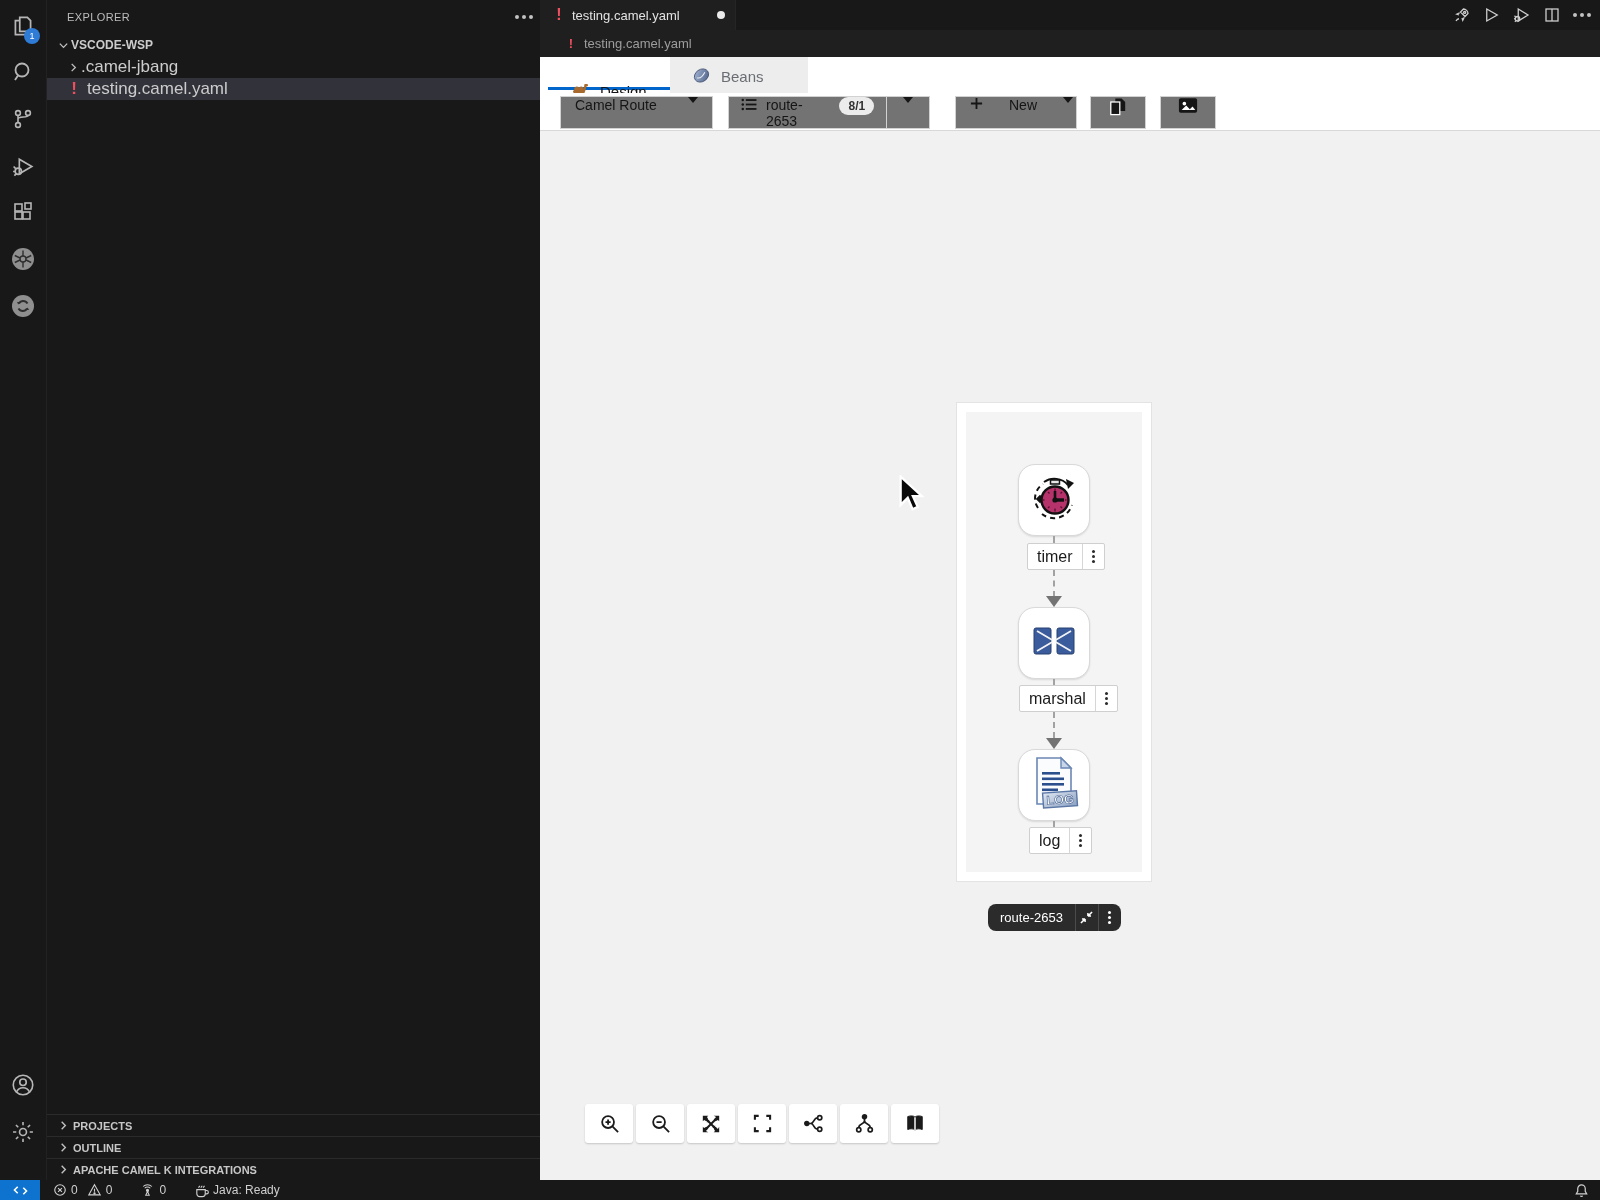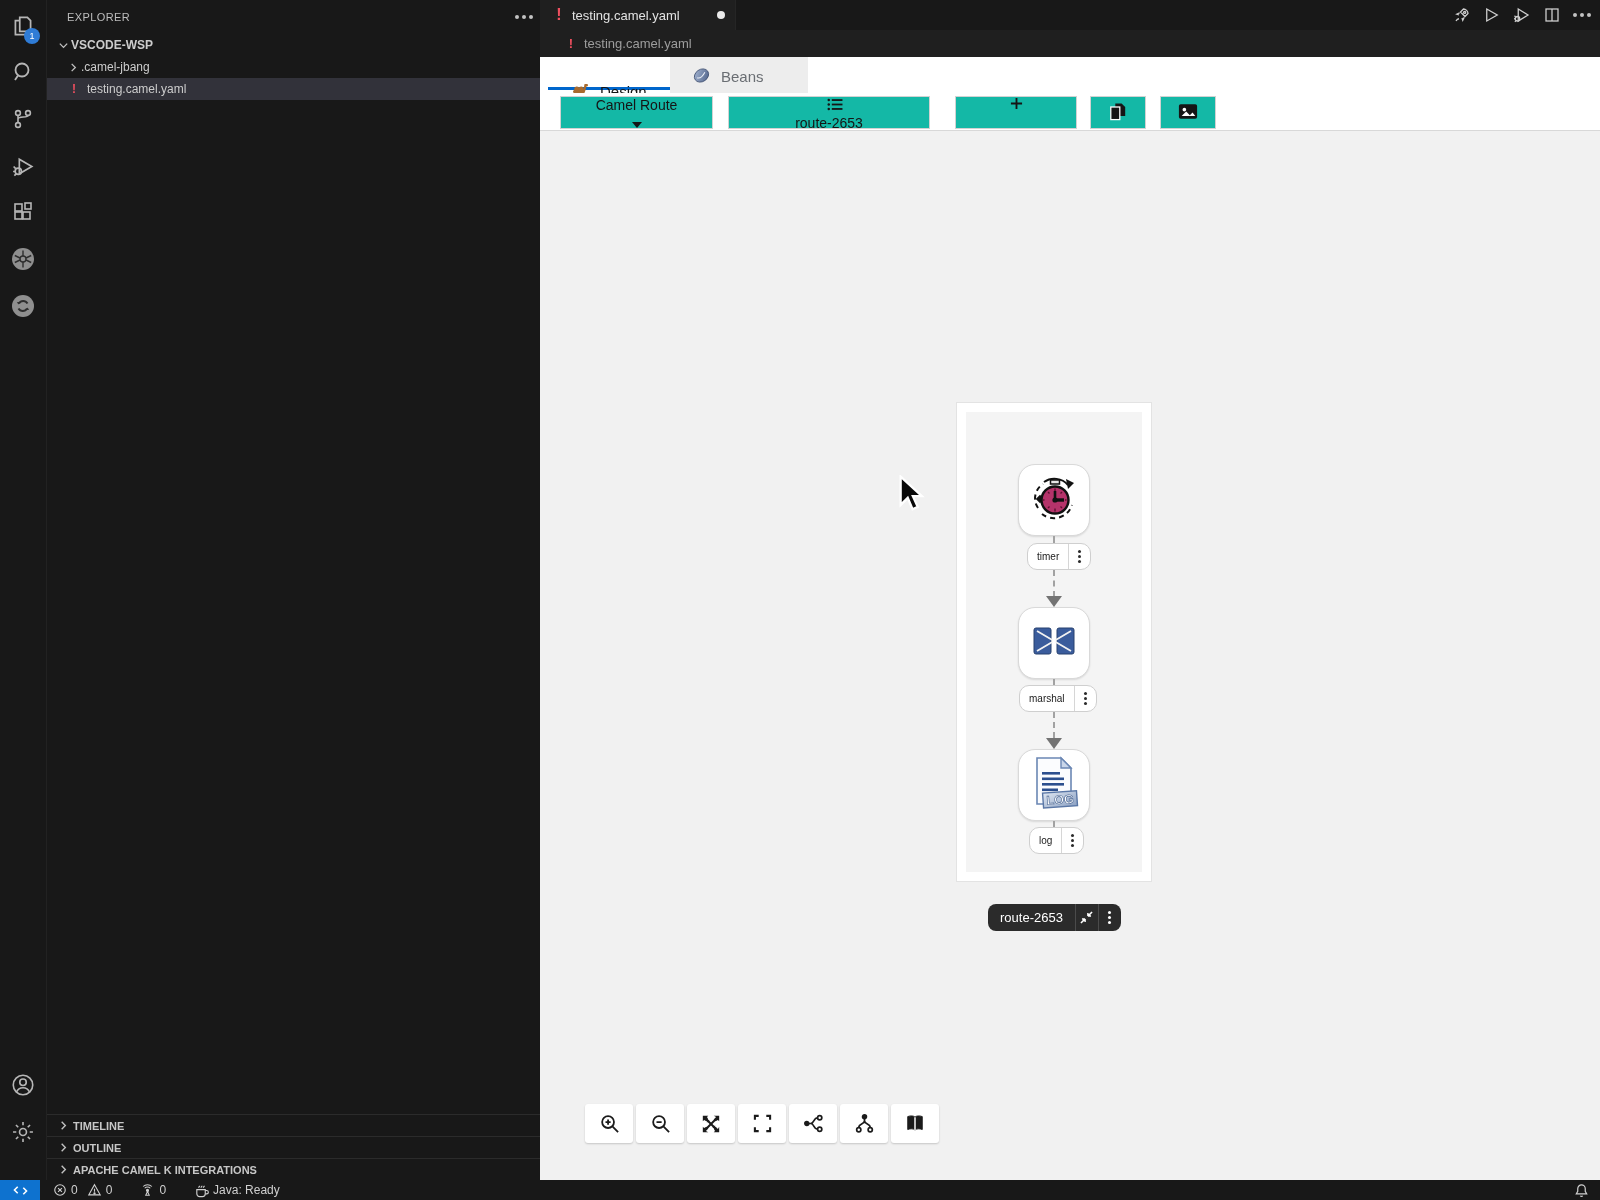--- a/index.html
+++ b/index.html
@@ -12,21 +12,21 @@
   .activitybar { left:0; top:0; width:46px; height:1180px; background:#181818; z-index:5; }
   .ab-icon { position:absolute; left:0; width:46px; height:44px; display:flex; align-items:center; justify-content:center; color:#b6b6b6; cursor:pointer; }
   .ab-icon svg { display:block; }
   .ab-badge { position:absolute; right:6px; bottom:4px; min-width:16px; height:16px; border-radius:8px; background:#2f7cd6; color:#fff; font-size:9px; line-height:16px; text-align:center; }
 
   
   .sidebar { left:46px; top:0; width:494px; height:1180px; background:#181818; border-left:1px solid #222; color:#cccccc; }
   .sb-header { height:34px; display:flex; align-items:center; justify-content:space-between; padding:0 14px 0 20px; }
   .sb-title { font-size:11px; letter-spacing:.4px; color:#bdbdbd; }
   .hdots { width:4px; height:4px; border-radius:50%; background:#c2c2c2; box-shadow:-7px 0 0 #c2c2c2, 7px 0 0 #c2c2c2; }
-  .tree-row { height:22px; display:flex; align-items:center; font-size:12px; color:#cccccc; cursor:pointer; }
+  .tree-row { height:22px; display:flex; align-items:center; font-size:17px; color:#cccccc; cursor:pointer; }
   .tree-row.selected { background:#32323a; }
   .tw-root { padding-left:8px; font-weight:bold; font-size:12px; }
   .chev { width:16px; height:16px; display:flex; align-items:center; justify-content:center; color:#c2c2c2; flex:0 0 16px; }
   .warnmark { color:#ee4f5f; font-weight:bold; width:14px; text-align:center; margin-right:6px; }
   .sb-sections { position:absolute; left:0; bottom:0; width:100%; }
   .sb-section { height:22px; border-top:1px solid #2b2b2b; display:flex; align-items:center; padding-left:8px; font-size:11px; font-weight:bold; color:#c7c7c7; cursor:pointer; }
   .sb-section .chev { margin-right:2px; }
 
   
   .editor { left:540px; top:0; width:1060px; height:1180px; background:#1f1f1f; }
@@ -37,30 +37,30 @@
   .editor-actions { position:absolute; right:8px; top:0; height:30px; display:flex; align-items:center; gap:10px; color:#cfcfcf; }
   .ea { width:20px; height:20px; display:flex; align-items:center; justify-content:center; cursor:pointer; }
   .breadcrumb { height:27px; background:#1f1f1f; display:flex; align-items:center; padding-left:24px; font-size:13px; color:#9d9d9d; }
 
   
   .kaoto-tabs { height:36px; background:#ffffff; display:flex; position:relative; }
   .ktab { display:flex; align-items:center; gap:10px; font-size:15px; padding:0 22px; cursor:pointer; }
   .ktab.active { background:#ffffff; border-top:3px solid #0066cc; color:#151515; width:122px;margin-top:30px; }
   .ktab.inactive { background:#ededed; color:#6a6e73; width:138px; border-top:3px solid #ededed; }
   .kaoto-toolbar { height:38px; background:#ffffff; border-bottom:1px solid #d8d8d8; position:relative; }
-  .tb-btn { position:absolute; top:3px; height:33px; background:#14b8a6; border:1px solid #d2d2d2; display:flex; align-items:center; font-size:14px; color:#151515; cursor:pointer;flex-direction:column; }
+  .tb-btn { position:absolute; top:3px; height:33px; background:#737373; border:1px solid #d2d2d2; display:flex; align-items:flex-start; font-size:14px; color:#151515; cursor:pointer; }
   .caret { width:0; height:0; border-left:5px solid transparent; border-right:5px solid transparent; border-top:6px solid #151515; }
   .pill { background:#ececec; border-radius:9px; font-size:12px; font-weight:bold; color:#333; padding:2px 9px; }
   .vdiv { width:1px; align-self:stretch; background:#d2d2d2; }
 
   
   .canvas { position:absolute; left:0; top:131px; width:1060px; height:1049px; background:#f1f1f1; overflow:hidden; }
   .route-box { left:417px; top:272px; width:194px; height:478px; background:#f4f4f4; border:9px solid #ffffff; box-shadow:0 0 0 1px #e3e3e3; }
   .node-card { width:72px; height:72px; background:#fff; border:1px solid #d9d9d9; border-radius:17px; box-shadow:0 1px 2px rgba(0,0,0,.12); display:flex; align-items:center; justify-content:center; cursor:pointer; }
-  .node-label { height:27px; background:#fff; border:1px solid #cfcfcf; border-radius:10px; display:flex; align-items:center; font-size:10px; color:#1b1b1b; cursor:pointer; }
+  .node-label { height:27px; background:#fff; border:1px solid #cfcfcf; border-radius:2px; display:flex; align-items:center; font-size:16px; color:#1b1b1b; cursor:pointer; }
   .node-label .txt { padding:0 9px; }
   .node-label .keb { width:22px; display:flex; align-items:center; justify-content:center; border-left:1px solid #d6d6d6; align-self:stretch; cursor:pointer; }
   .kdot { width:3px; height:3px; border-radius:50%; background:#2b2b2b; box-shadow:0 -5px 0 #2b2b2b, 0 5px 0 #2b2b2b; }
   .dash { width:0; border-left:2px dashed #a2a2a2; }
   .arrowhead { width:0; height:0; border-left:8px solid transparent; border-right:8px solid transparent; border-top:11px solid #737373; }
   .route-pill { height:27px; background:#2b2b2b; border-radius:8px; display:flex; align-items:center; color:#fff; font-size:13px; overflow:hidden; }
   .route-pill .txt { padding:0 12px; }
   .route-pill .seg { width:23px; display:flex; align-items:center; justify-content:center; border-left:1px solid #4b4b4b; align-self:stretch; cursor:pointer; }
   .kdot.white { background:#fff; box-shadow:0 -5px 0 #fff, 0 5px 0 #fff; }
 
@@ -178,21 +178,21 @@
       <span>testing.camel.yaml</span>
     </div>
 
     <div class="sb-sections">
       <div class="sb-section">
         <span class="chev">
           <svg width="11" height="11" viewBox="0 0 12 12" fill="none" stroke="currentColor" stroke-width="1.5">
               <path d="M4 2l4 4-4 4"></path>
             </svg>
         </span>
-        <span>TIMELINE</span>
+        <span>PROJECTS</span>
       </div>
       <div class="sb-section">
         <span class="chev">
           <svg width="11" height="11" viewBox="0 0 12 12" fill="none" stroke="currentColor" stroke-width="1.5">
               <path d="M4 2l4 4-4 4"></path>
             </svg>
         </span>
         <span>OUTLINE</span>
       </div>
       <div class="sb-section">

